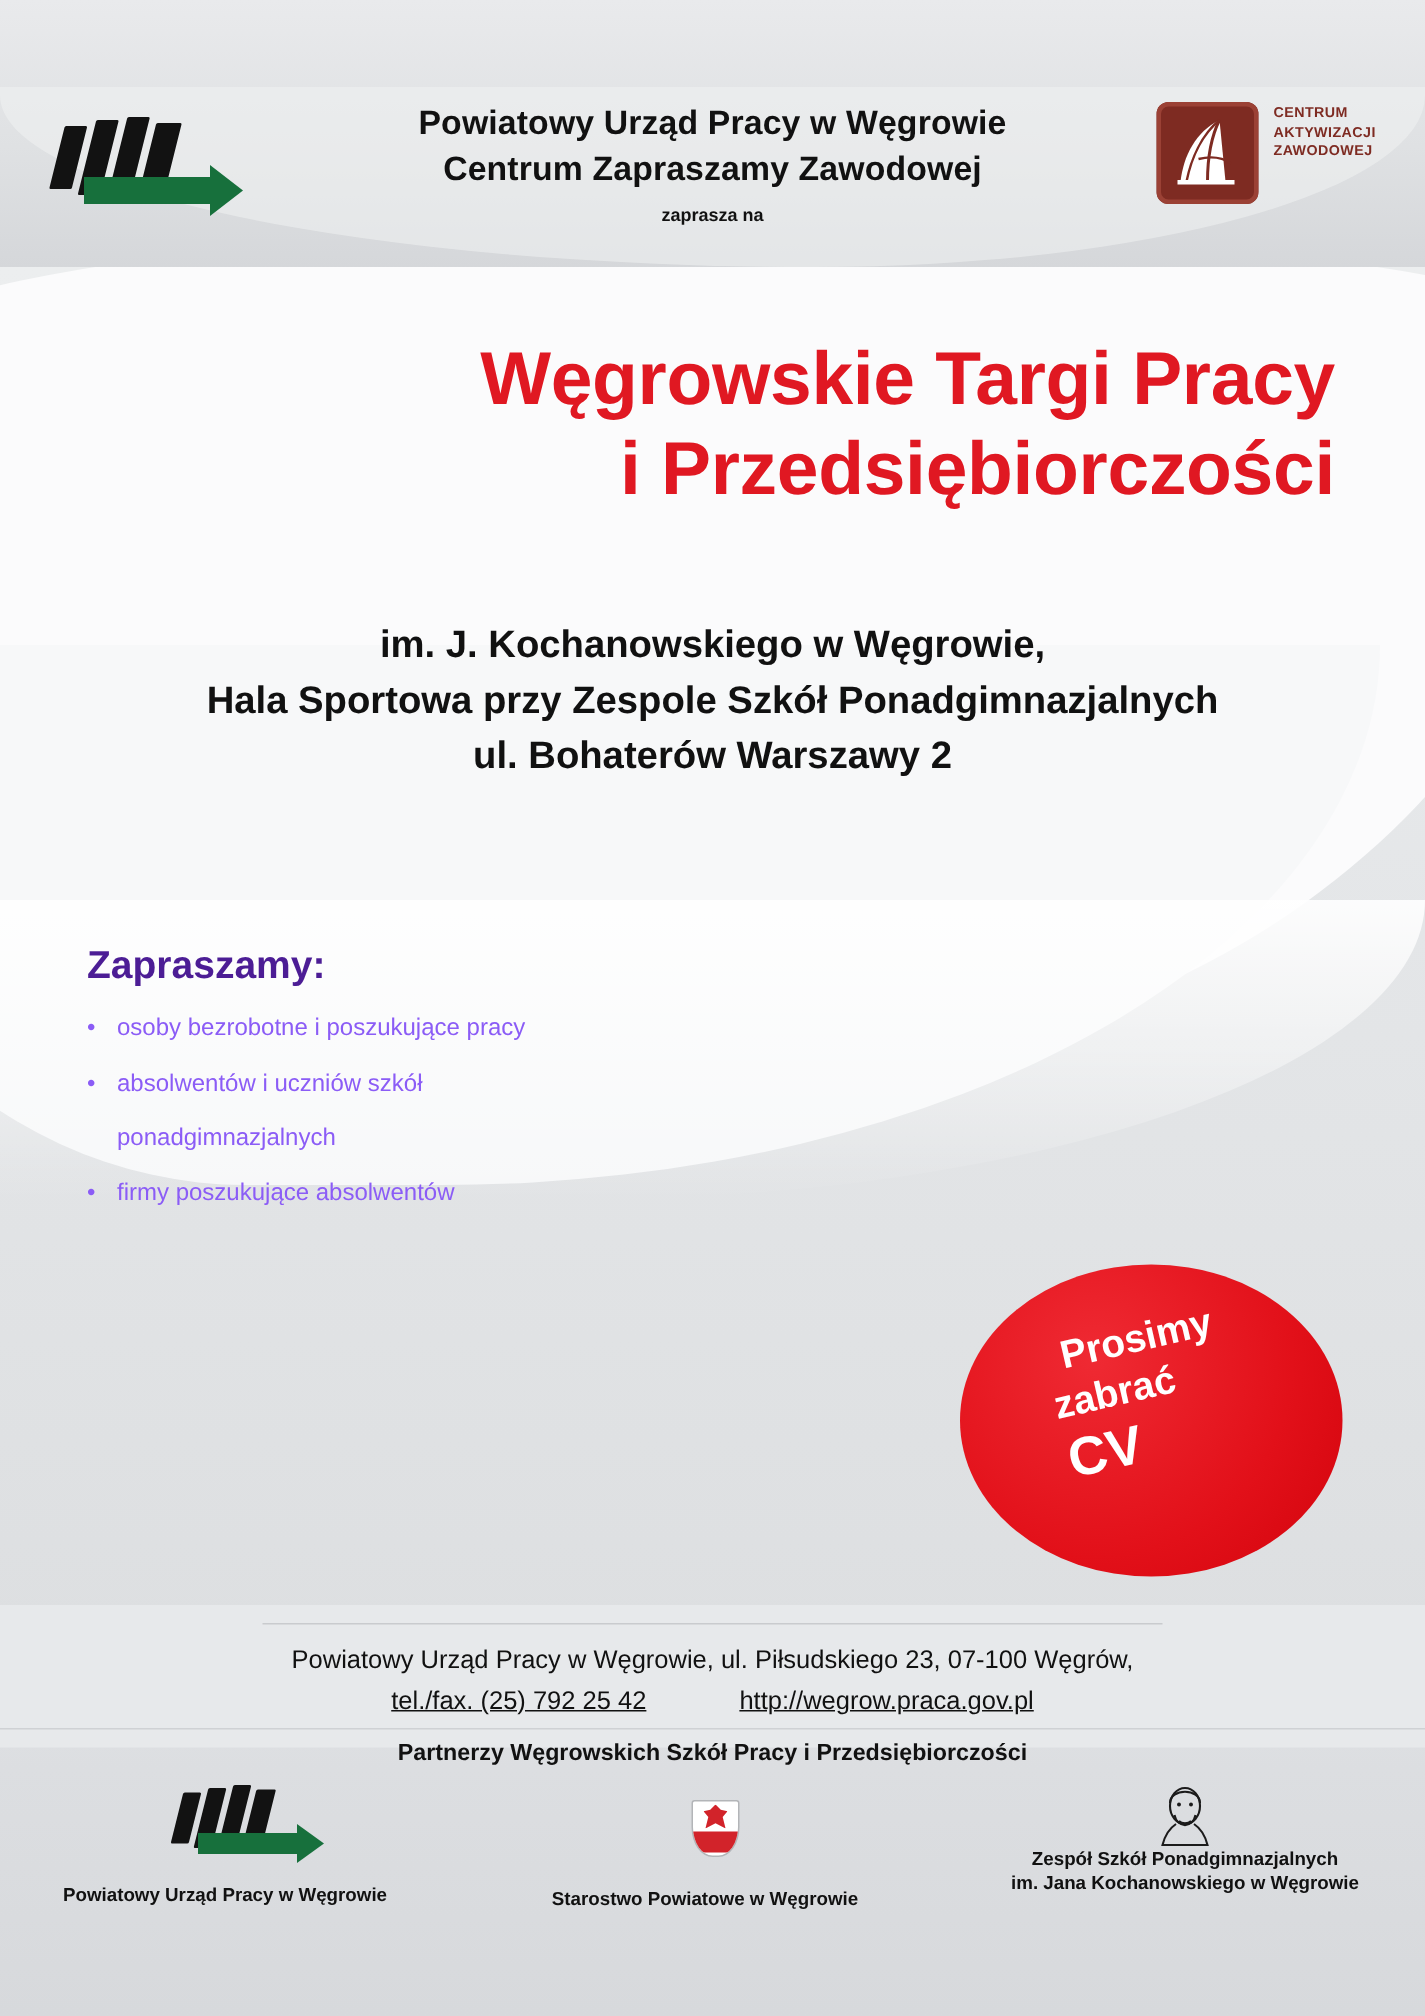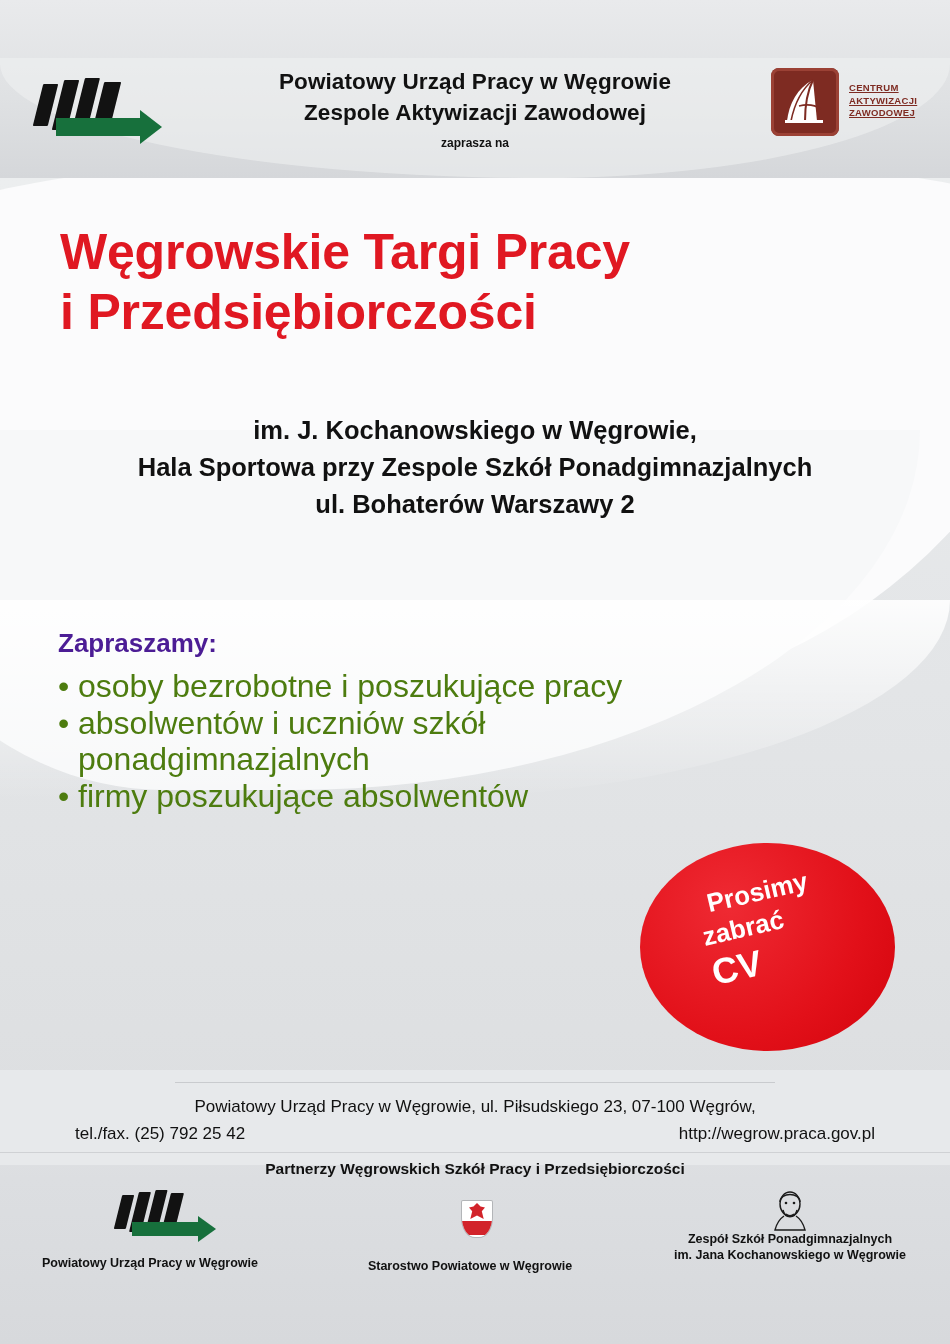--- a/index.html
+++ b/index.html
@@ -143,36 +143,35 @@
     border-radius: 8px;
     box-shadow: inset 0 0 0 3px #9b4135;
   }
   .caz-sail {
     position: absolute;
     left: 12px; top: 10px;
     width: 44px; height: 46px;
   }
   .caz-text {
     position: absolute;
-    left: 849px; top: 82px;
+    left: 849px; top: 70px;
     width: 90px;
     color: #7e2b22;
     font-size: 9.5px;
     font-weight: bold;
     line-height: 12.5px;
     letter-spacing: 0.3px;
-    text-decoration: underline;
   }
 
   
   .title {
     position: absolute;
     left: 60px; top: 222px;
     width: 830px;
-    text-align: left;
+    text-align: right;
     color: #e01822;
     font-size: 50px;
     font-weight: bold;
     line-height: 60px;
     letter-spacing: -0.2px;
   }
 
   
   .details {
     position: absolute;
@@ -190,22 +189,22 @@
     position: absolute;
     left: 58px; top: 628px;
     font-size: 26px;
     font-weight: bold;
     color: #4c1d95;
   }
   .invite-list {
     position: absolute;
     left: 58px; top: 668px;
     width: 640px;
-    color: #4d7c0f;
-    font-size: 32px;
+    color: #8b5cf6;
+    font-size: 16px;
     line-height: 36.5px;
   }
   .invite-list .li {
     padding-left: 20px;
     position: relative;
   }
   .invite-list .li::before {
     content: "•";
     position: absolute;
     left: 0; top: 0;
@@ -238,22 +237,23 @@
     position: absolute;
     left: 75px; top: 1093px;
     width: 800px;
     text-align: center;
     color: #111111;
     font-size: 17px;
     line-height: 27px;
   }
   .contact .row2 {
     display: flex;
-    justify-content: space-between;
+    justify-content: center;
     gap: 62px;
+    text-decoration: underline;
   }
 
   
   .partners-title {
     position: absolute;
     left: 75px; top: 1160px;
     width: 800px;
     text-align: center;
     font-size: 15.5px;
     font-weight: bold;
@@ -328,21 +328,21 @@
     <div class="bar" style="left:0px;  top:6px;  width:15px; height:42px;"></div>
     <div class="bar" style="left:20px; top:2px;  width:15px; height:50px;"></div>
     <div class="bar" style="left:40px; top:0px;  width:15px; height:56px;"></div>
     <div class="bar" style="left:60px; top:4px;  width:17px; height:50px;"></div>
     <div class="arrow-green" style="left:18px; top:40px; width:86px; height:18px;"></div>
     <div class="arrow-head" style="left:102px; top:32px;"></div>
   </div>
 
   <div class="header-text">
     <div class="header-line1">Powiatowy Urząd Pracy w Węgrowie</div>
-    <div class="header-line2">Zespole Aktywizacji Zawodowej</div>
+    <div class="header-line2">Centrum Zapraszamy Zawodowej</div>
     <div class="header-line3">zaprasza na</div>
   </div>
 
   <div class="caz-badge">
     <svg class="caz-sail" viewBox="0 0 44 46">
       <path d="M30 2 C14 10, 6 26, 4 43 L34 43 Z" fill="#ffffff"></path>
       <path d="M30 2 C24 14, 22 28, 22 43" stroke="#7e2b22" stroke-width="2" fill="none"></path>
       <path d="M30 2 C18 12, 11 28, 8 43" stroke="#7e2b22" stroke-width="1.6" fill="none"></path>
       <path d="M16 28 C24 26, 32 27, 38 31" stroke="#7e2b22" stroke-width="1.6" fill="none"></path>
       <rect x="2" y="42" width="38" height="3" fill="#ffffff"></rect>

